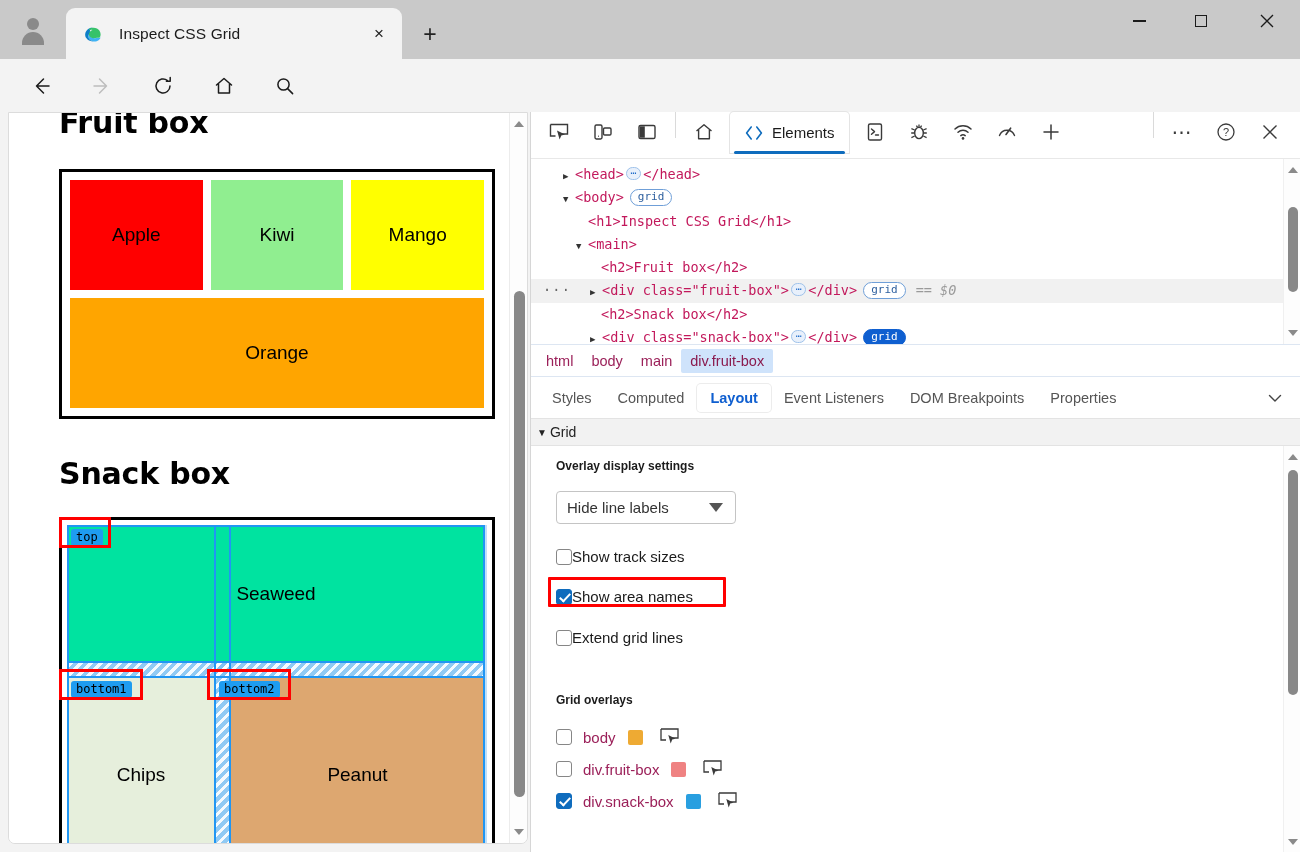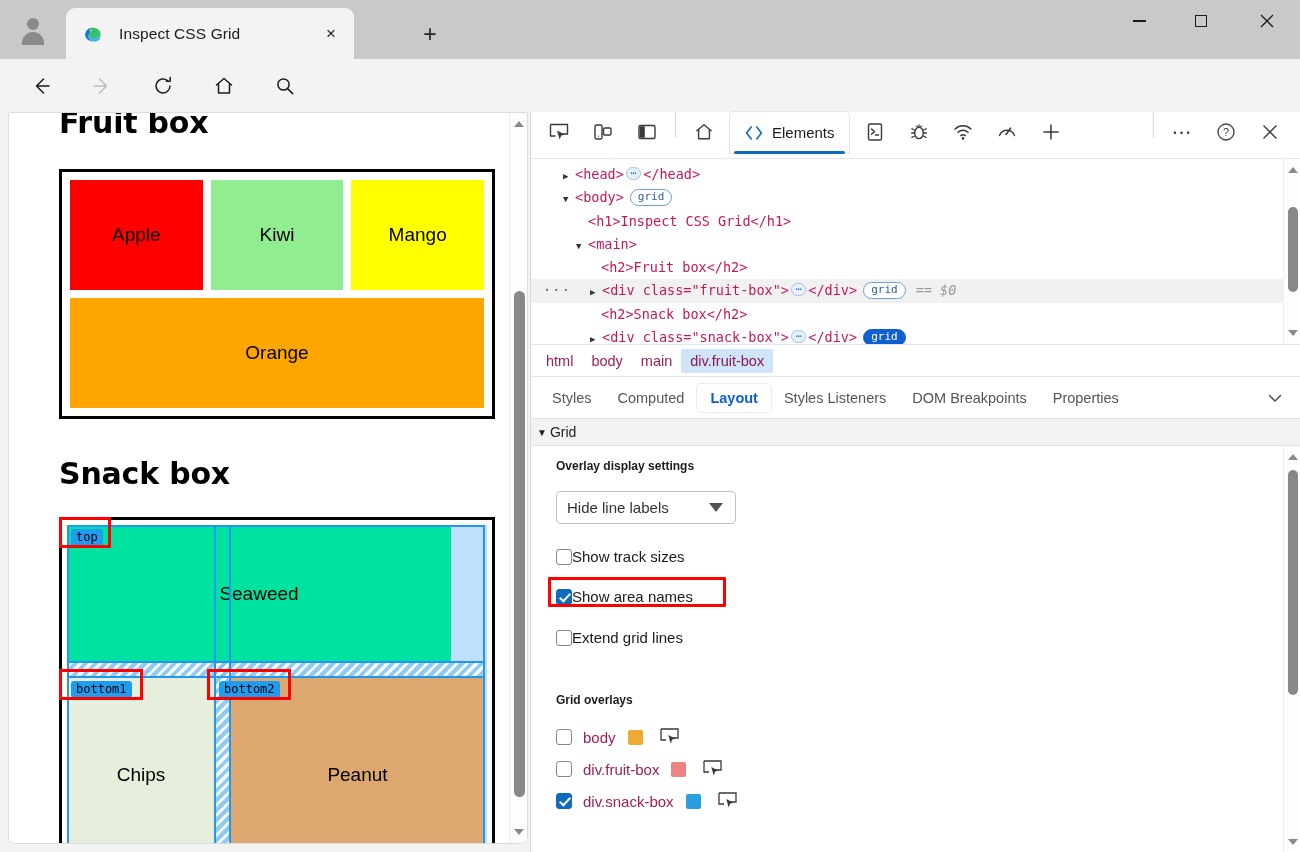--- a/index.html
+++ b/index.html
@@ -27,21 +27,21 @@
   .avatar-glyph::before {
     content: ""; position: absolute; left: 7px; top: 1px; width: 12px; height: 12px;
     border-radius: 50%; background: #8a8a8a;
   }
   .avatar-glyph::after {
     content: ""; position: absolute; left: 2px; top: 15px; width: 22px; height: 13px;
     border-radius: 11px 11px 0 0; background: #8a8a8a;
   }
 
   #tab-active {
-    position: absolute; left: 66px; top: 8px; width: 288px; height: 51px;
+    position: absolute; left: 66px; top: 8px; width: 336px; height: 51px;
     background: #f3f3f3; border-radius: 9px 9px 0 0;
     display: flex; align-items: center;
   }
   #tab-favicon { margin-left: 17px; width: 20px; height: 20px; position: relative; flex: none; }
   #tab-title {
     margin-left: 16px; font-size: 15.5px; color: #1b1b1b; letter-spacing: .1px;
     white-space: nowrap; overflow: hidden; flex: 1;
   }
   #tab-close {
     width: 30px; height: 30px; margin-right: 8px; flex: none;
@@ -148,21 +148,21 @@
     border: 3px solid #000; background: #fff; padding: 5px;
   }
   #snack-inner {
     position: relative; width: 100%; height: 100%;
     background: #bfe0fa;
   }
   .snack-cell {
     position: absolute; display: flex; align-items: center; justify-content: center;
     font-size: 19px; color: #000;
   }
-  #cell-seaweed { left: 0px;   top: 0px;   width: 384px; height: 137px; background: #00e3a0; }
+  #cell-seaweed { left: 0px;   top: 0px;   width: 418px; height: 137px; background: #00e3a0; }
   #cell-chips   { left: 0px;   top: 152px; width: 148px; height: 196px; background: #e6efdc; }
   #cell-peanut  { left: 163px; top: 152px; width: 255px; height: 196px; background: #dda770; }
 
   
   .hatch {
     position: absolute;
     background-image: repeating-linear-gradient(-45deg,
       rgba(255,255,255,.85) 0px, rgba(255,255,255,.85) 3px,
       rgba(120,190,240,.65) 3px, rgba(120,190,240,.65) 7px);
   }
@@ -625,21 +625,21 @@
         <div class="crumb">html</div>
         <div class="crumb">body</div>
         <div class="crumb">main</div>
         <div class="crumb active">div.fruit-box</div>
       </div>
 
       <div id="subtabs">
         <div class="stab">Styles</div>
         <div class="stab">Computed</div>
         <div class="stab active">Layout</div>
-        <div class="stab">Styles Listeners</div>
+        <div class="stab">Event Listeners</div>
         <div class="stab">DOM Breakpoints</div>
         <div class="stab">Properties</div>
         <div id="subtabs-chev">
           <svg width="18" height="18" viewBox="0 0 18 18">
             <path d="M3.5 6.5 L9 12 L14.5 6.5" stroke="#444" stroke-width="1.4" fill="none" stroke-linecap="round" stroke-linejoin="round"></path>
           </svg>
         </div>
       </div>
 
       <div id="grid-head">

